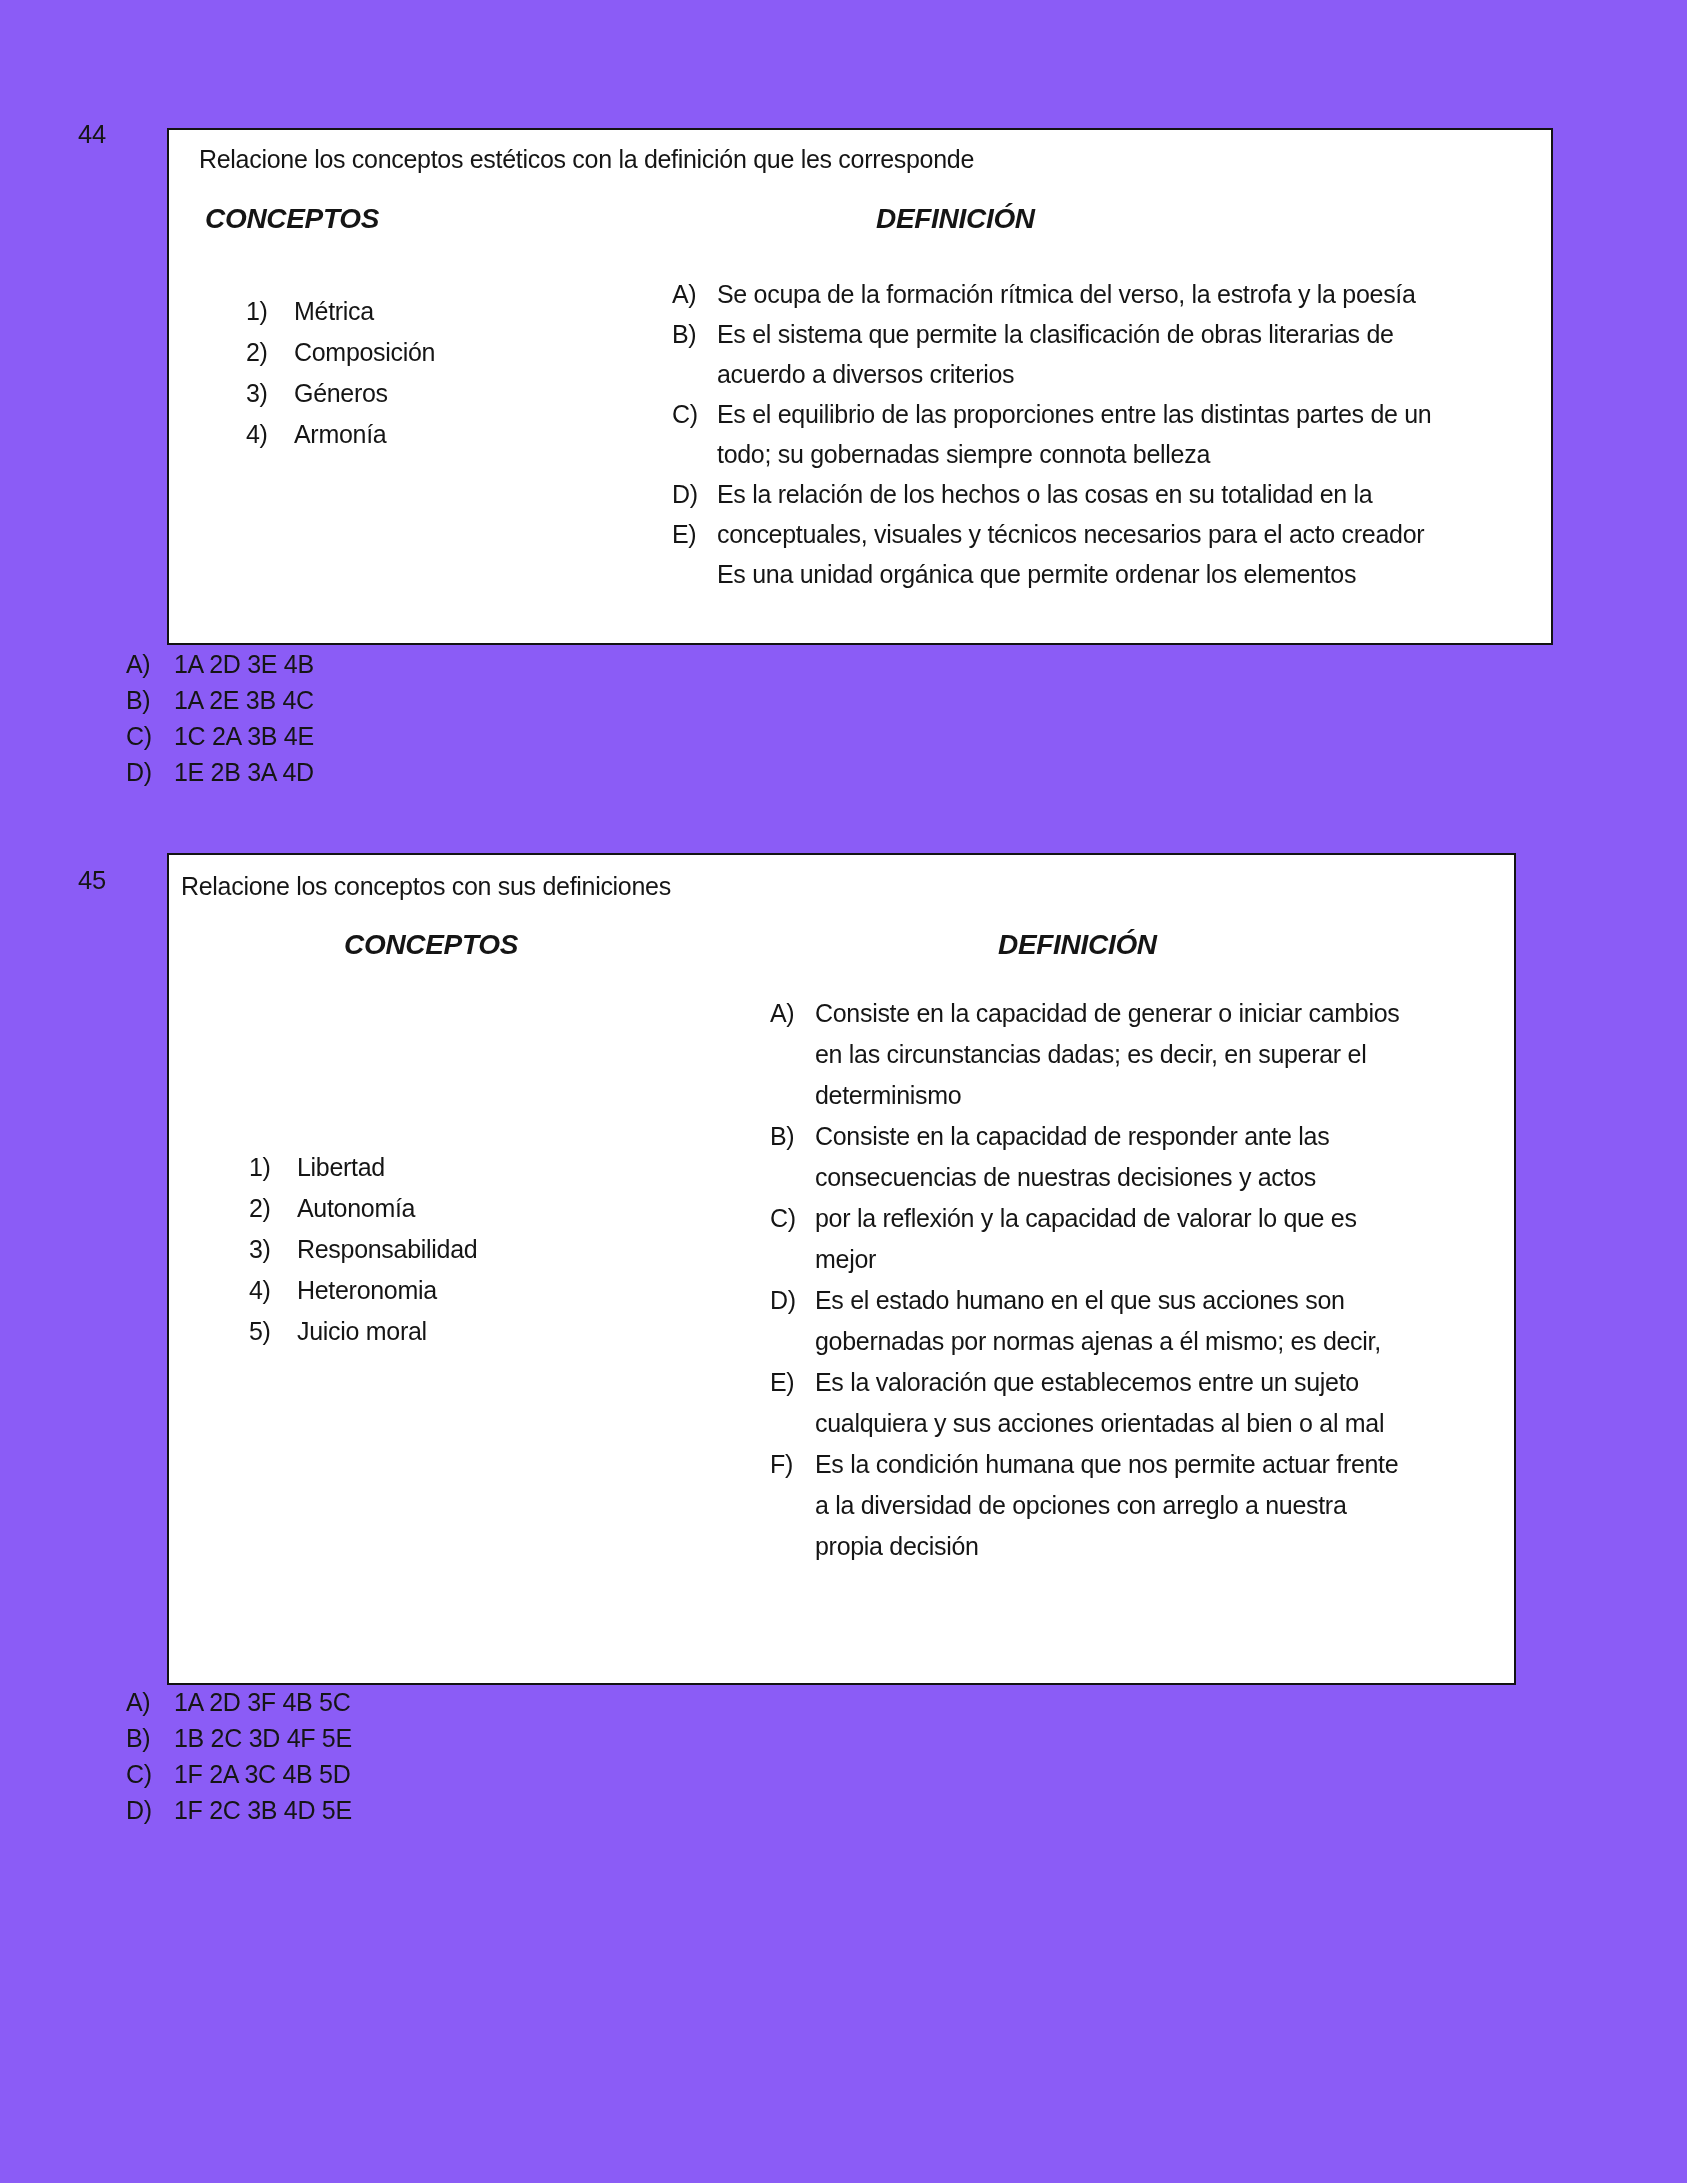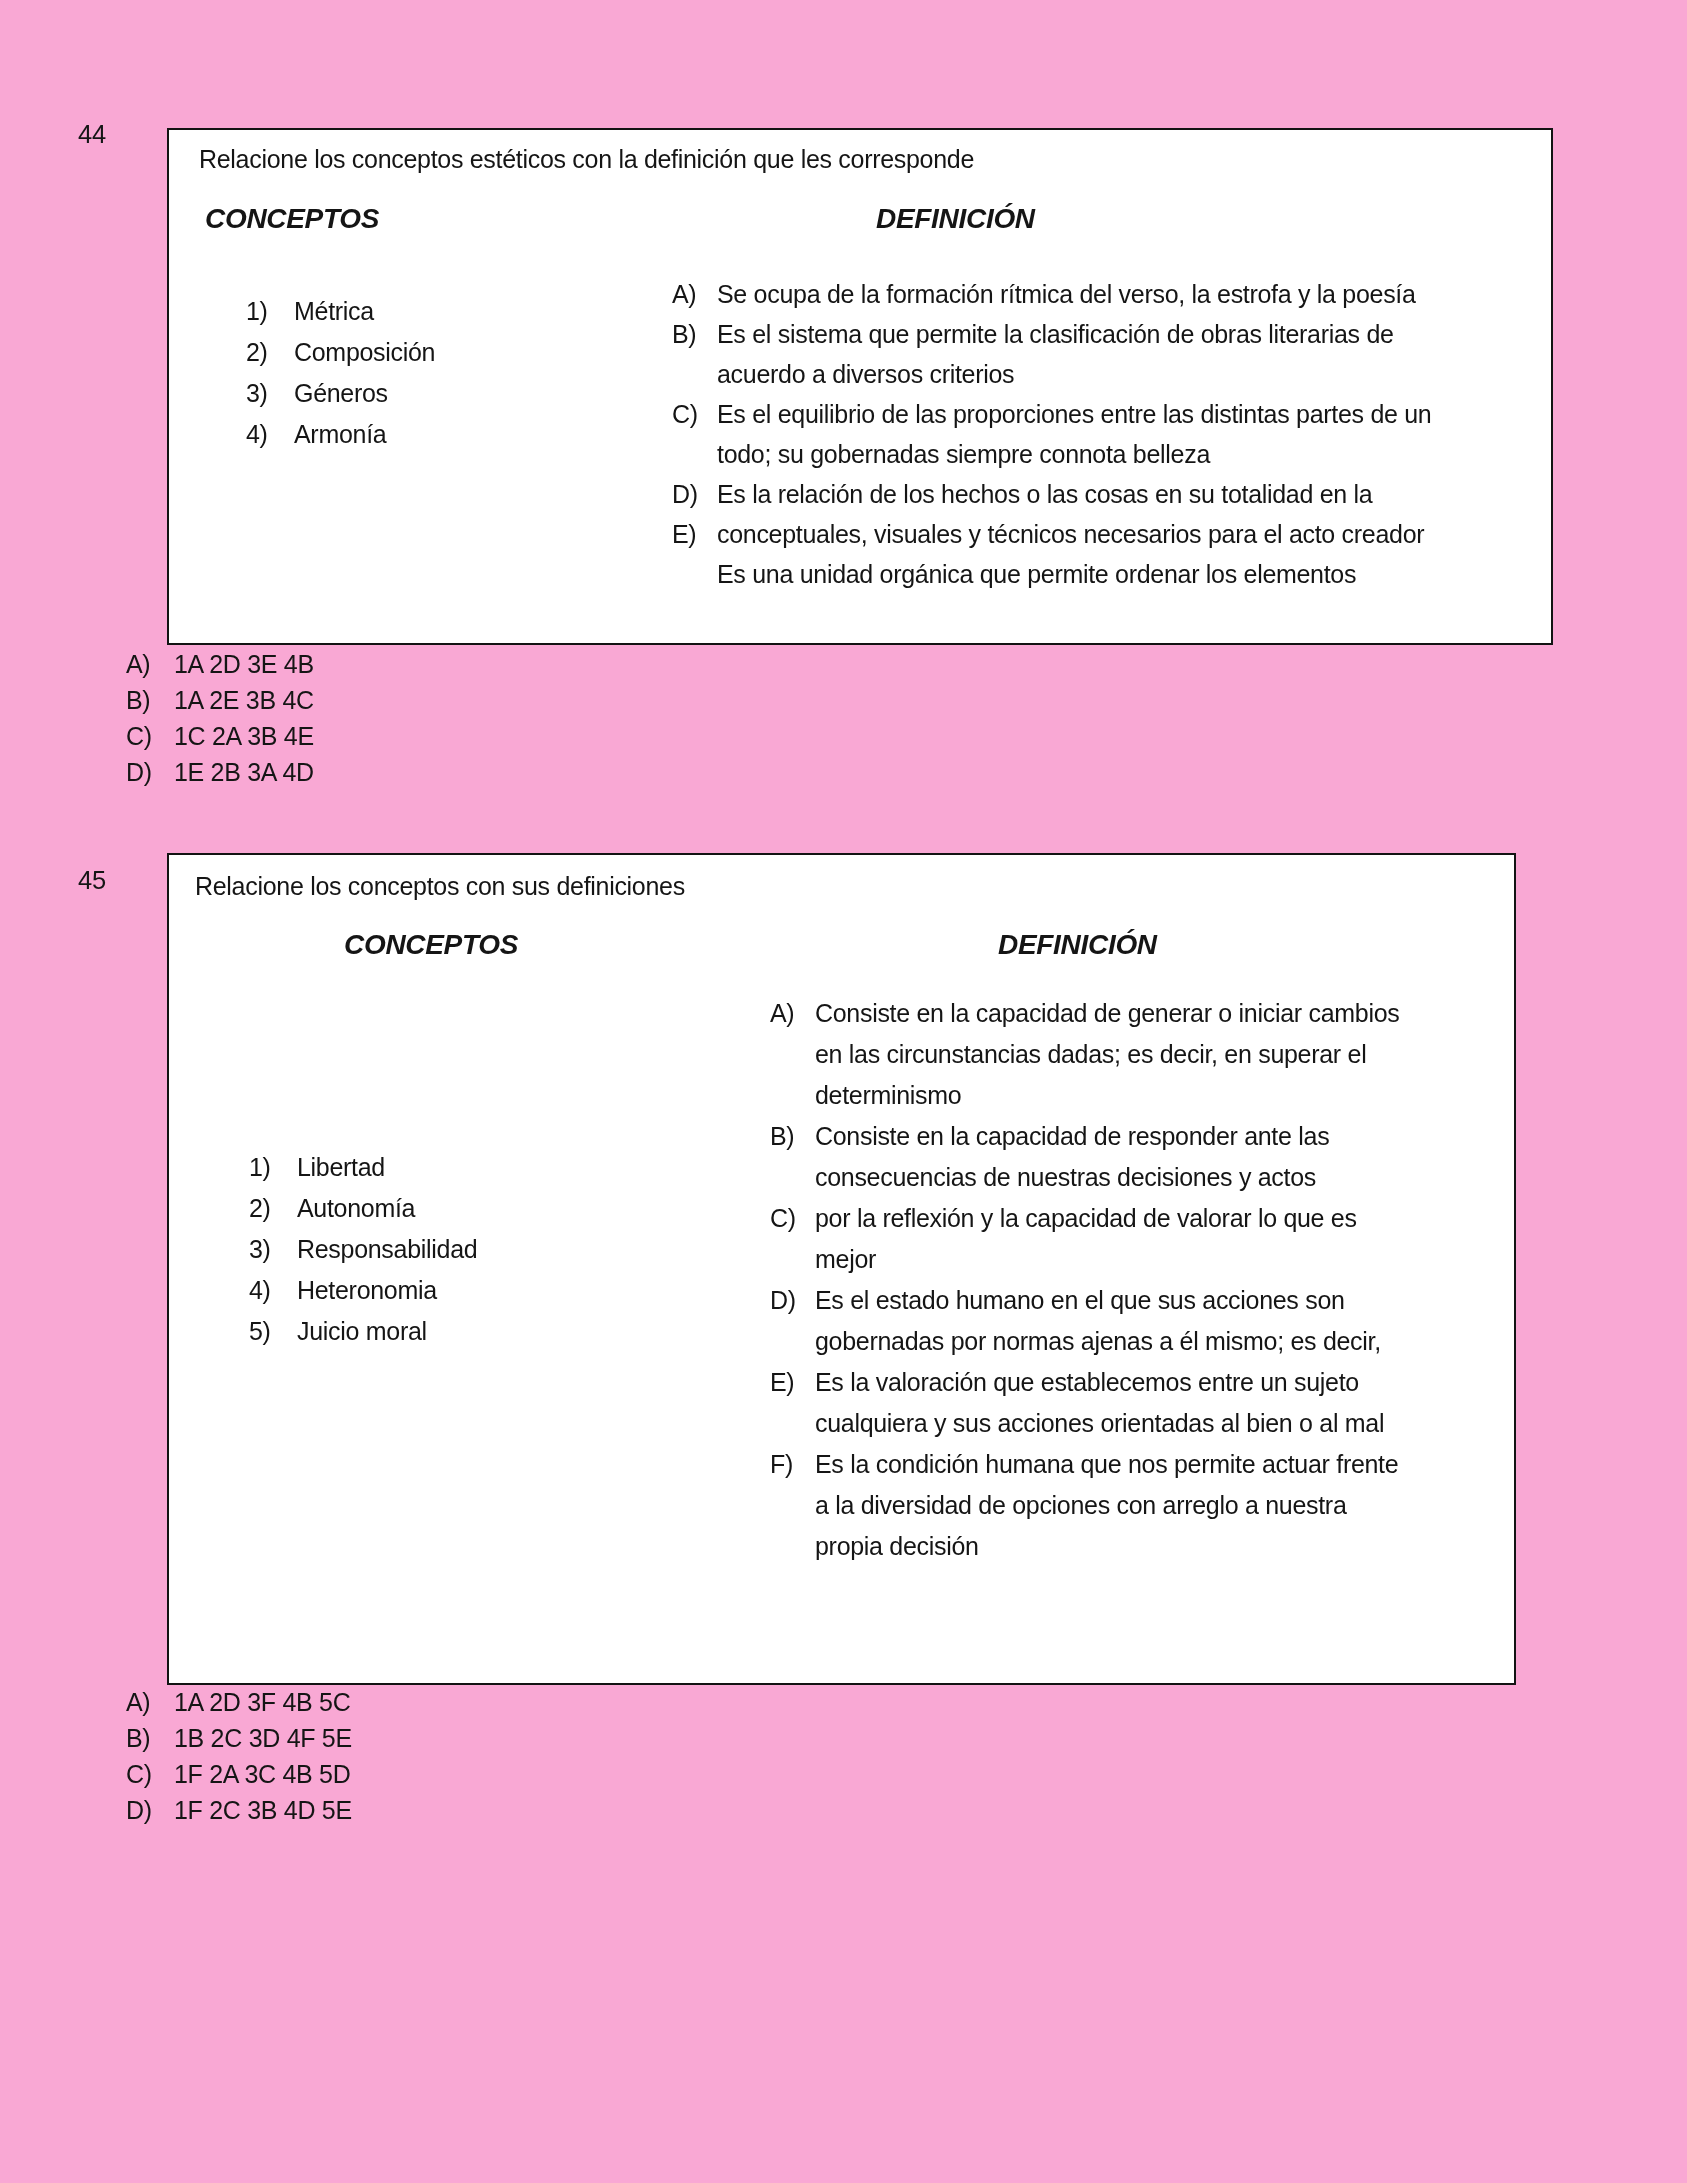--- a/index.html
+++ b/index.html
@@ -1,19 +1,19 @@
 <!DOCTYPE html>
 <html style="font-size:13px"><head>
 <meta charset="utf-8">
 <style>
   html,body{margin:0;padding:0;background:#ffffff;}
   #page{
     position:relative;
     width:1687px;height:2183px;
-    background:#f9a8d4;
+    background:#8b5cf6;
     font-family:"Liberation Sans","DejaVu Sans",sans-serif;
     color:#151515;
     font-size:25px;
     letter-spacing:-0.3px;
   }
   .q-num{position:absolute;left:78px;font-size:25.5px;}
   .q-box{position:absolute;border:2.5px solid #131313;box-sizing:border-box;background:#ffffff;}
   .q-prompt{position:absolute;white-space:nowrap;}
   .col-header{position:absolute;font-weight:bold;font-style:italic;white-space:nowrap;font-size:28px;}
   .list{position:absolute;}
@@ -37,21 +37,21 @@
   #q44-prompt{left:30px;top:15px;}
   #q44-hdr-con{left:36px;top:73px;}
   #q44-hdr-def{left:707px;top:73px;}
   #q44-concepts{left:77px;top:161px;}
   #q44-defs{left:503px;top:144px;}
   #q44-options{left:126px;top:646px;}
 
   
   #q45-num{top:866px;}
   #q45-box{left:167px;top:853px;width:1349px;height:832px;}
-  #q45-prompt{left:26px;top:16.5px;}
+  #q45-prompt{left:12px;top:16.5px;}
   #q45-hdr-con{left:175px;top:74px;}
   #q45-hdr-def{left:829px;top:74px;}
   #q45-concepts{left:80px;top:292px;}
   #q45-defs{left:601px;top:138px;}
   #q45-options{left:126px;top:1684px;}
 </style>
 </head>
 <body>
 
 <div id="page">

